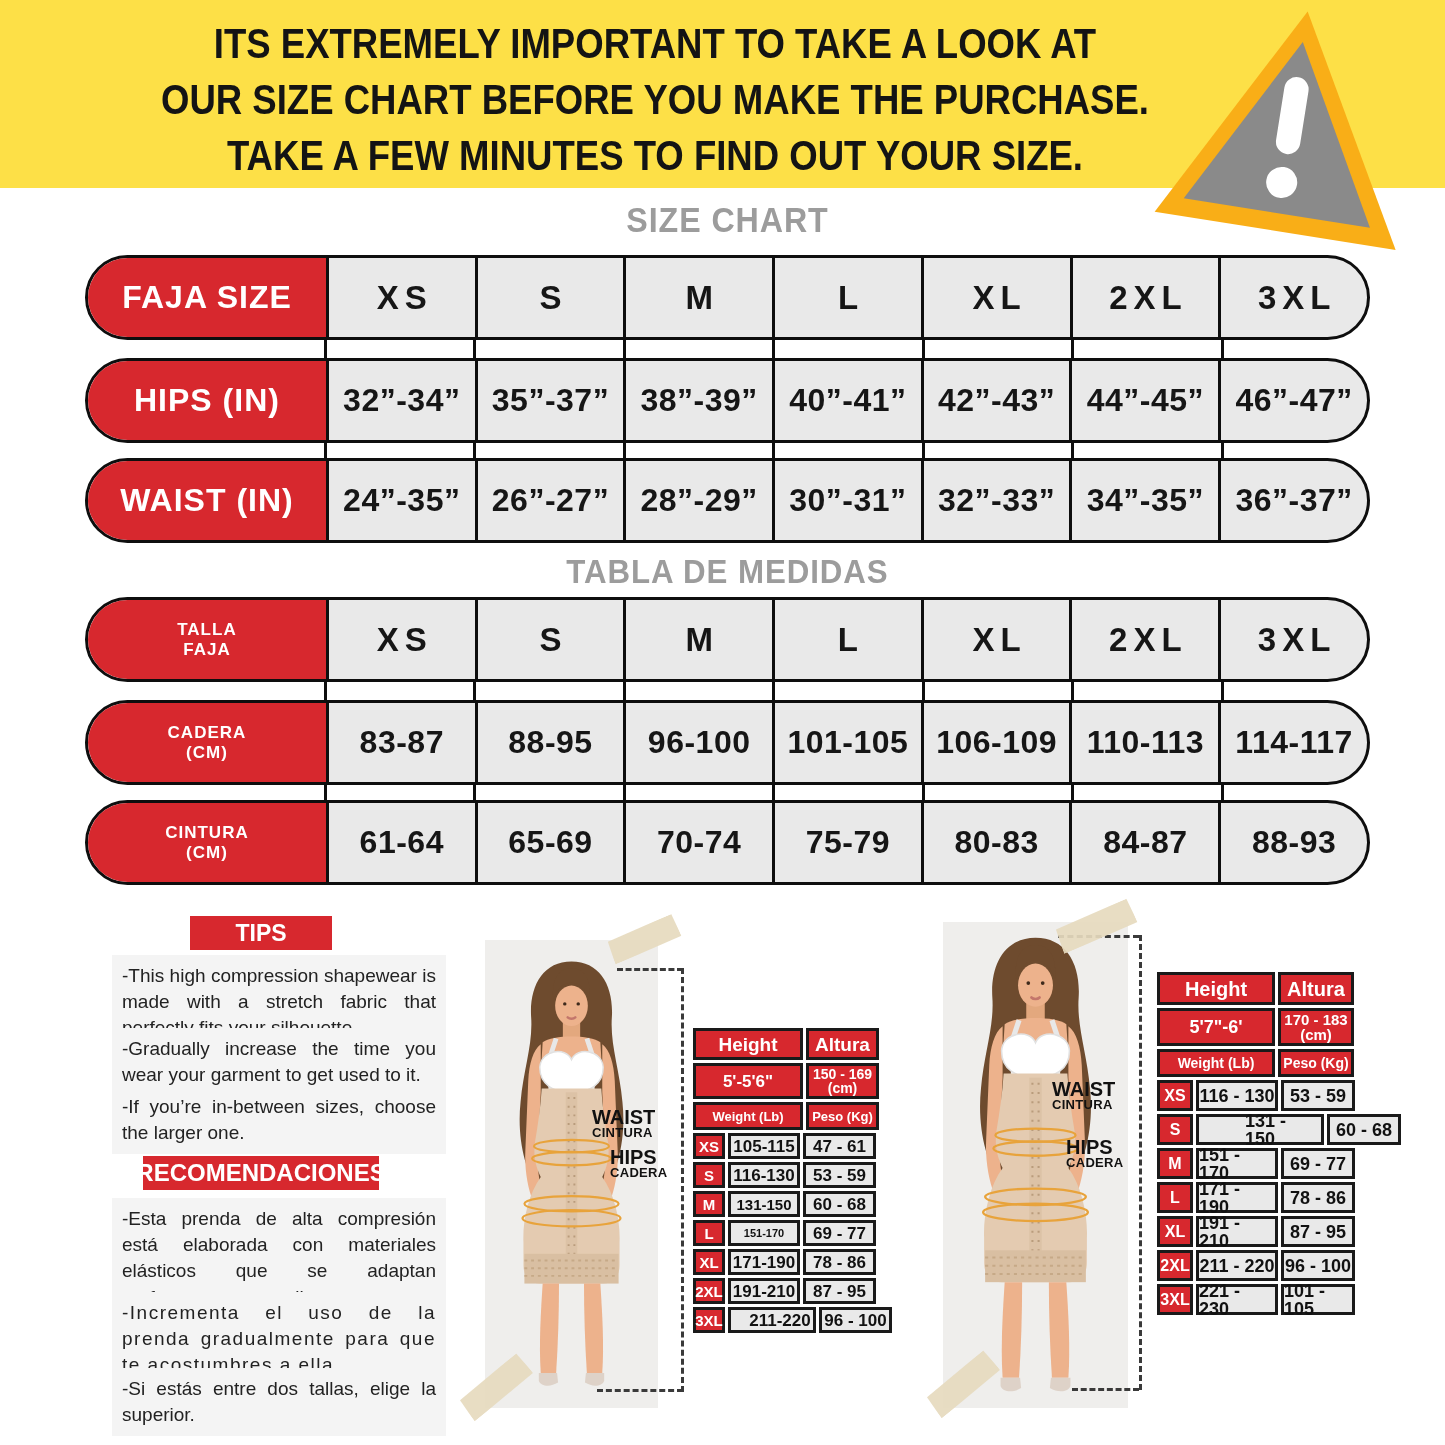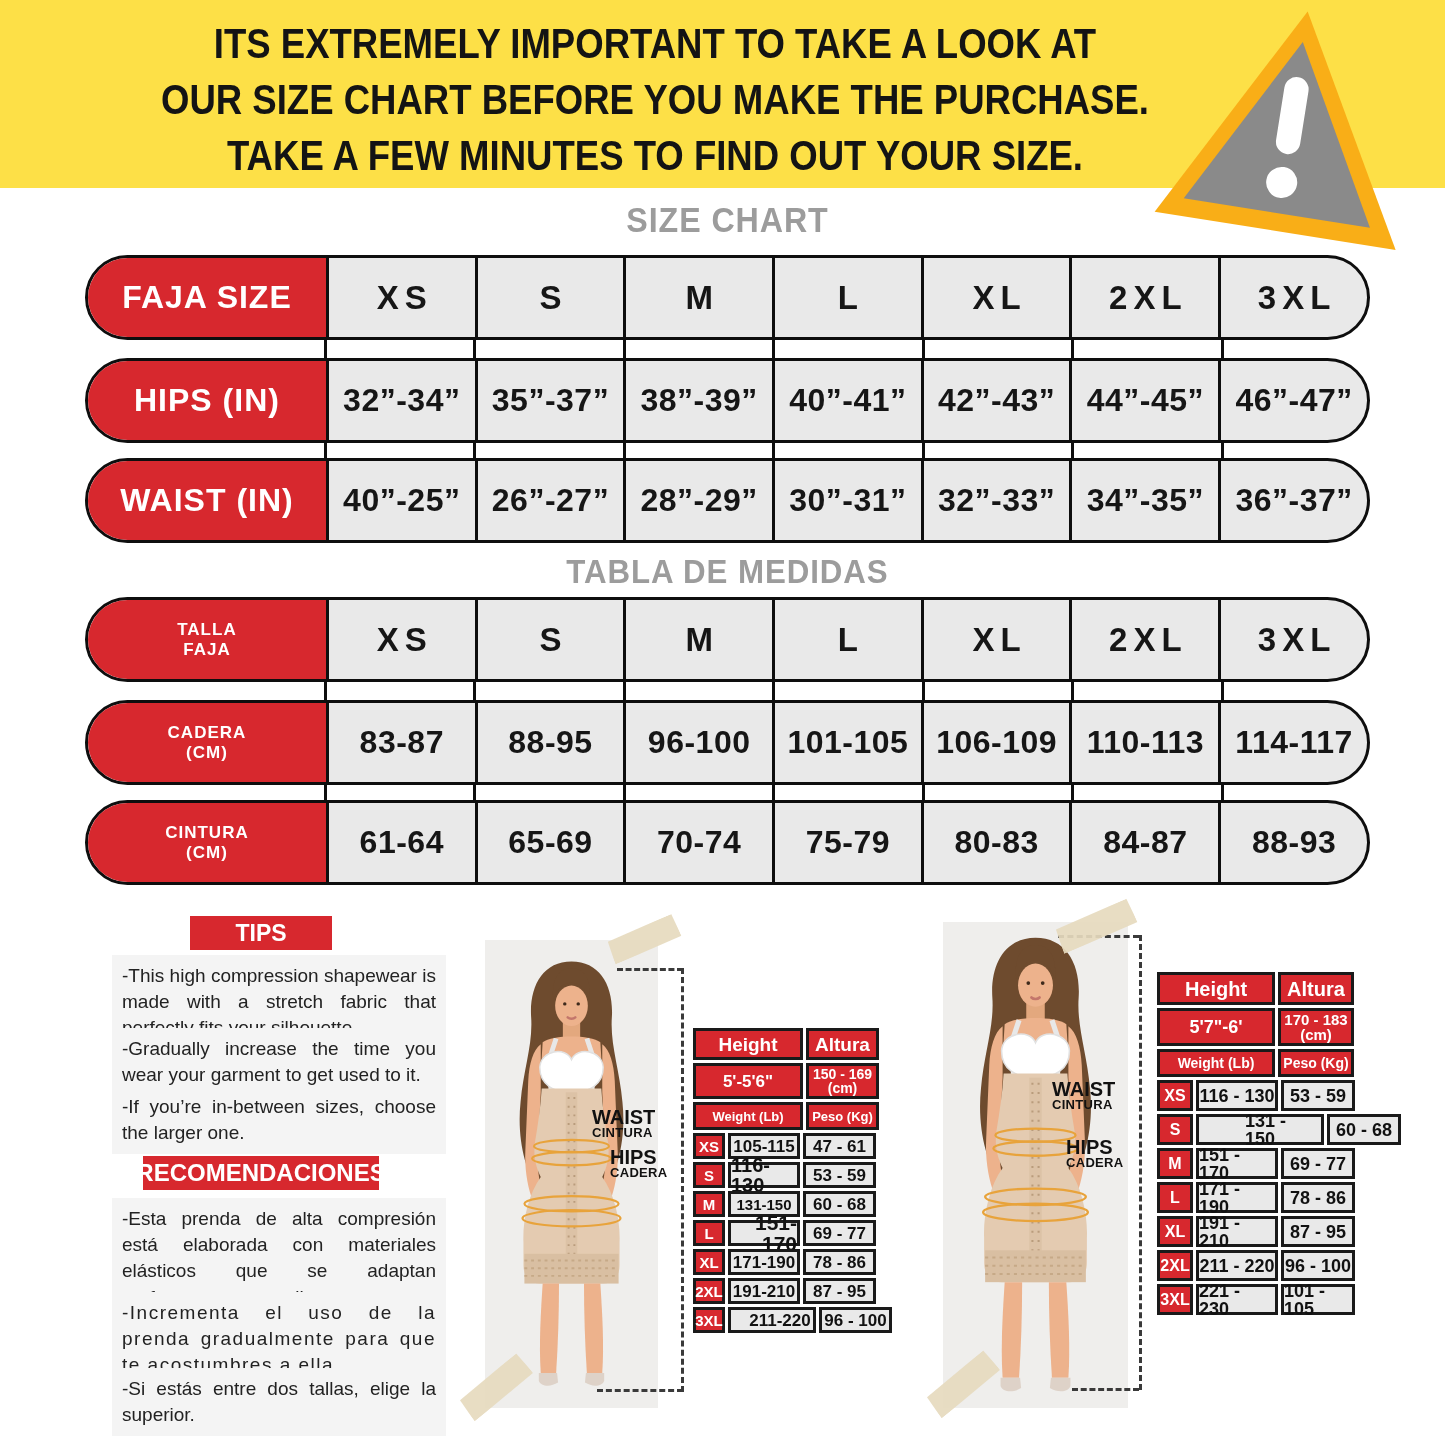--- a/index.html
+++ b/index.html
@@ -110,21 +110,21 @@
       <polygon points="58,3 114,103 4,103" fill="#F9AE17"></polygon>
       <polygon points="58,17 101,95 16,95" fill="#8A8A8A"></polygon>
       <rect x="53" y="33" width="11" height="35" rx="5.5" fill="#FFFFFF"></rect>
       <circle cx="58.5" cy="81" r="7" fill="#FFFFFF"></circle>
     </svg>
   </div>
 
   <div class="section-title" style="top:200px;">SIZE CHART</div>
 
   <div class="chart" style="top:255px;height:290px;">
-    <div class="pill-row" style="top:0;">
+    <div class="pill-row" style="top:0;justify-content:flex-end;">
       <div class="cell label-cell label-one">FAJA SIZE</div>
       <div class="cell size-head">XS</div>
       <div class="cell size-head">S</div>
       <div class="cell size-head">M</div>
       <div class="cell size-head">L</div>
       <div class="cell size-head">XL</div>
       <div class="cell size-head">2XL</div>
       <div class="cell size-head">3XL</div>
     </div>
     <div class="connector-band" style="top:85px;">
@@ -150,21 +150,21 @@
       <i style="left:18.6%;"></i>
       <i style="left:30.23%;"></i>
       <i style="left:41.86%;"></i>
       <i style="left:53.49%;"></i>
       <i style="left:65.12%;"></i>
       <i style="left:76.74%;"></i>
       <i style="left:88.37%;"></i>
     </div>
     <div class="pill-row" style="top:203px;">
       <div class="cell label-cell label-one">WAIST (IN)</div>
-      <div class="cell val">40”-25”</div>
+      <div class="cell val">24”-35”</div>
       <div class="cell val">26”-27”</div>
       <div class="cell val">28”-29”</div>
       <div class="cell val">30”-31”</div>
       <div class="cell val">32”-33”</div>
       <div class="cell val">34”-35”</div>
       <div class="cell val">36”-37”</div>
     </div>
   </div>
 
   <div class="section-title" style="top:552px;font-size:34px;">TABLA DE MEDIDAS</div>
@@ -274,31 +274,31 @@
       <div class="st-cell st-red" style="width:104px;height:22px;font-size:13px;">Weight (Lb)</div>
       <div class="st-cell st-red" style="width:67px;height:22px;font-size:13px;">Peso (Kg)</div>
     </div>
     <div class="st-row">
       <div class="st-cell st-red" style="width:26px;height:20px;font-size:15px;">XS</div>
       <div class="st-cell st-gray" style="width:66px;height:20px;font-size:17px;">105-115</div>
       <div class="st-cell st-gray" style="width:67px;height:20px;font-size:17px;">47 - 61</div>
     </div>
     <div class="st-row">
       <div class="st-cell st-red" style="width:26px;height:20px;font-size:15px;">S</div>
-      <div class="st-cell st-gray" style="width:66px;height:20px;font-size:20px;">116-130</div>
+      <div class="st-cell st-gray" style="width:66px;height:20px;font-size:17px;">116-130</div>
       <div class="st-cell st-gray" style="width:67px;height:20px;font-size:17px;">53 - 59</div>
     </div>
     <div class="st-row">
       <div class="st-cell st-red" style="width:26px;height:20px;font-size:15px;">M</div>
       <div class="st-cell st-gray" style="width:66px;height:20px;font-size:15px;">131-150</div>
       <div class="st-cell st-gray" style="width:67px;height:20px;font-size:17px;">60 - 68</div>
     </div>
     <div class="st-row">
       <div class="st-cell st-red" style="width:26px;height:20px;font-size:15px;">L</div>
-      <div class="st-cell st-gray" style="width:66px;height:20px;font-size:21px;text-align:right;">151-170</div>
+      <div class="st-cell st-gray" style="width:66px;height:20px;font-size:11px;text-align:right;">151-170</div>
       <div class="st-cell st-gray" style="width:67px;height:20px;font-size:17px;">69 - 77</div>
     </div>
     <div class="st-row">
       <div class="st-cell st-red" style="width:26px;height:20px;font-size:15px;">XL</div>
       <div class="st-cell st-gray" style="width:66px;height:20px;font-size:17px;">171-190</div>
       <div class="st-cell st-gray" style="width:67px;height:20px;font-size:17px;">78 - 86</div>
     </div>
     <div class="st-row">
       <div class="st-cell st-red" style="width:26px;height:20px;font-size:15px;">2XL</div>
       <div class="st-cell st-gray" style="width:66px;height:20px;font-size:17px;">191-210</div>

